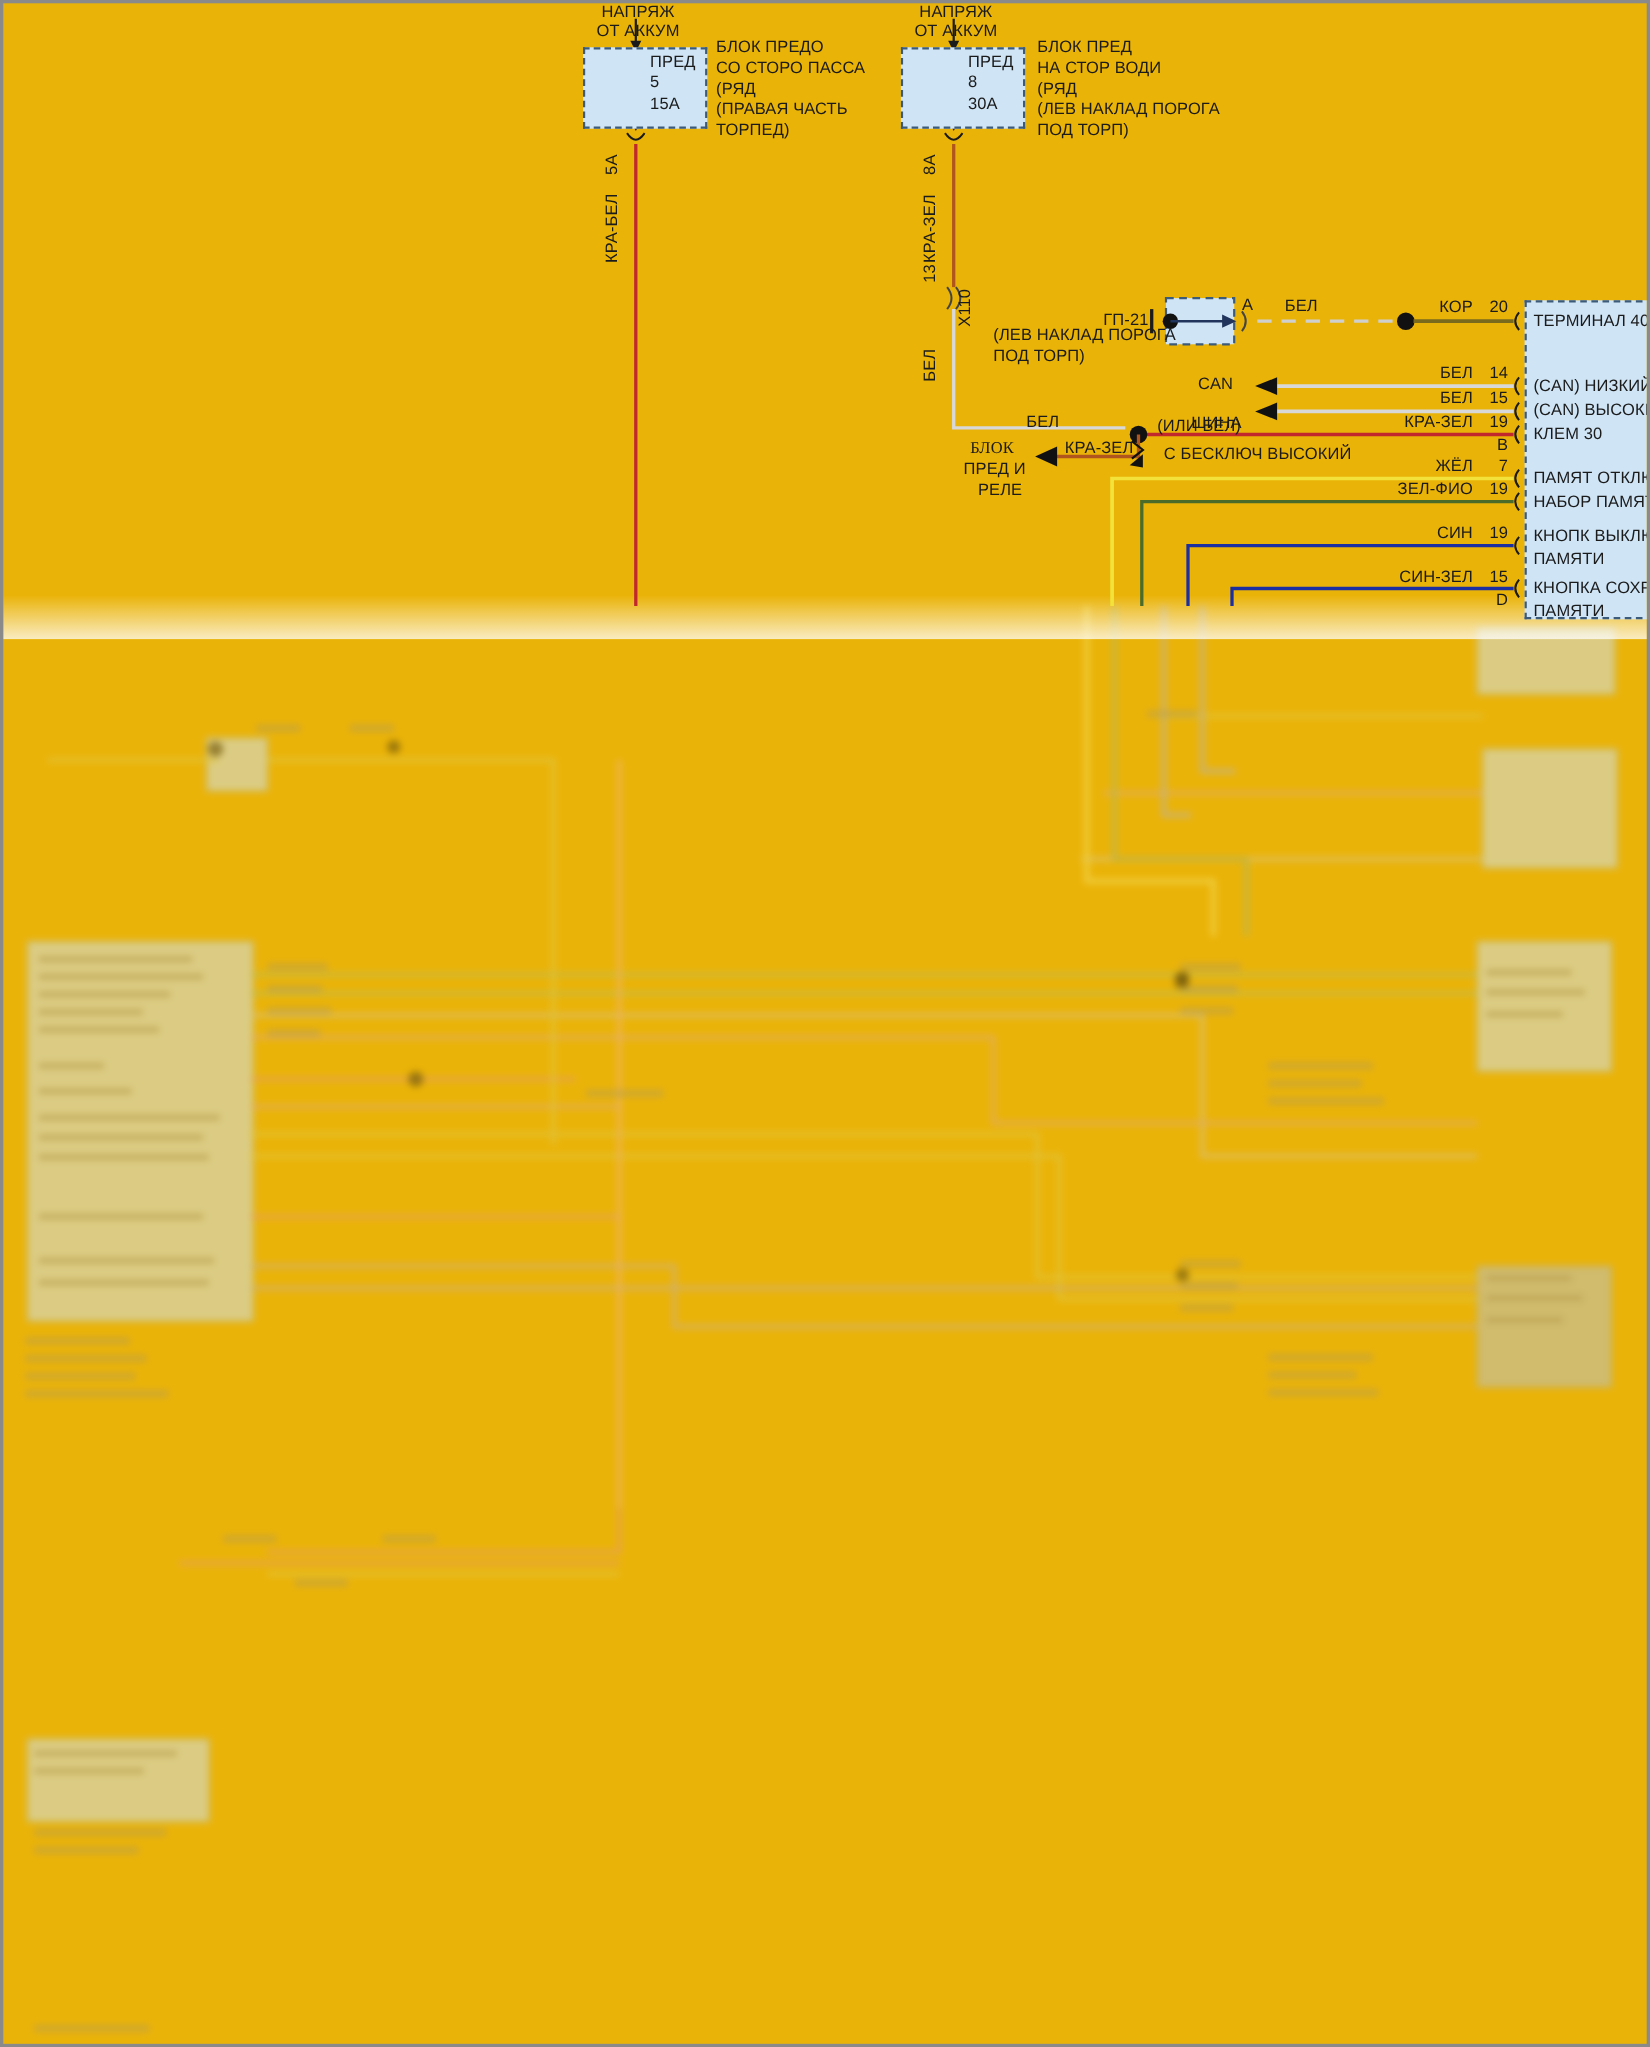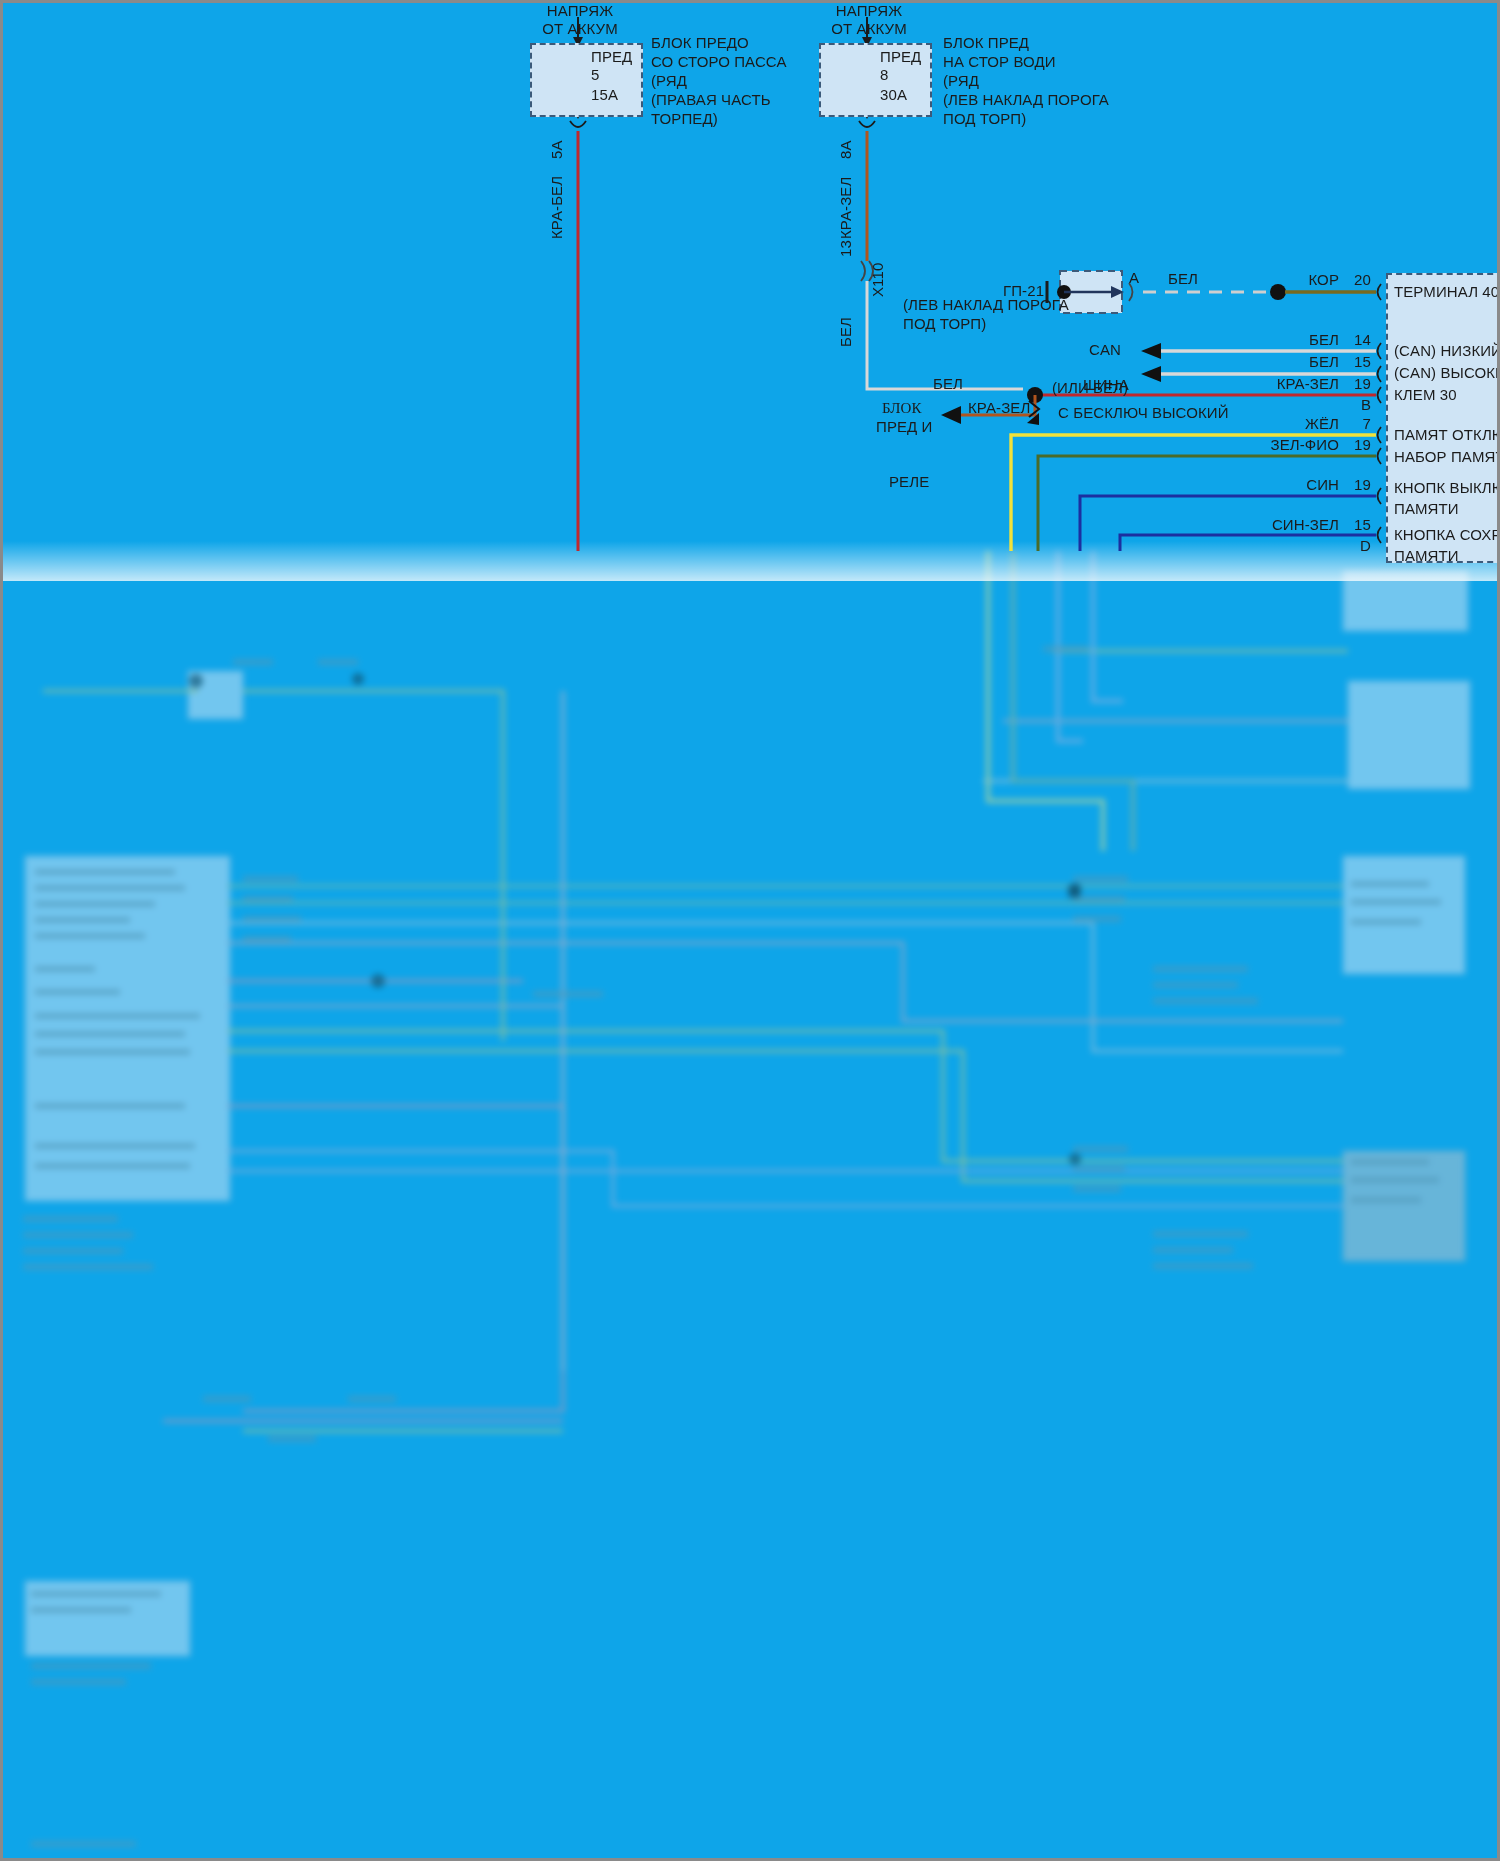--- a/index.html
+++ b/index.html
@@ -1,19 +1,19 @@
 <!DOCTYPE html>
 <html><head>
 <meta charset="utf-8">
 <style>
   html,body{margin:0;padding:0;background:#fff;}
   body{font-family:"Liberation Sans",sans-serif;}
   #page{
     position:relative;width:1500px;height:1861px;
-    background:#0ea5e9;overflow:hidden;
+    background:#eab308;overflow:hidden;
     border:3px solid #8a8a8a;box-sizing:border-box;
   }
   .lbl{position:absolute;font-size:15px;color:#1b1b1b;white-space:pre;line-height:16px;letter-spacing:.1px;}
   .lbl.c{text-align:center;}
   .vert{transform-origin:left top;}
   .fusebox{
     position:absolute;background:#cfe4f5;border:2px dashed #3c5a7a;
     box-sizing:border-box;
   }
   .conn-box{
@@ -258,21 +258,21 @@
 
   <div class="lbl" style="left:1086px;top:339px;">CAN</div>
   <div class="lbl" style="left:1080px;top:362px;margin-top:12px;">ШИНА</div>
 
   <div class="lbl" style="left:1049px;top:377px;">(ИЛИ БЕЛ)</div>
   <div class="lbl" style="left:1055px;top:402px;">С БЕСКЛЮЧ ВЫСОКИЙ</div>
   <div class="lbl" style="left:965px;top:397px;">КРА-ЗЕЛ</div>
   <div class="lbl" style="left:930px;top:373px;">БЕЛ</div>
   <div class="lbl" style="left:879px;top:397px;font-family:Liberation Serif, serif;">БЛОК</div>
   <div class="lbl" style="left:873px;top:416px;">ПРЕД И</div>
-  <div class="lbl" style="left:886px;top:435px;margin-top:36px;">РЕЛЕ</div>
+  <div class="lbl" style="left:886px;top:435px;">РЕЛЕ</div>
 
   <div class="lbl" style="left:1278px;top:269px;text-align:right;width:58px;">КОР</div>
   <div class="lbl" style="left:1336px;top:269px;text-align:right;width:32px;">20</div>
 
   <div class="lbl" style="left:1278px;top:329px;text-align:right;width:58px;">БЕЛ</div>
   <div class="lbl" style="left:1336px;top:329px;text-align:right;width:32px;">14</div>
 
   <div class="lbl" style="left:1278px;top:351px;text-align:right;width:58px;">БЕЛ</div>
   <div class="lbl" style="left:1336px;top:351px;text-align:right;width:32px;">15</div>
 

